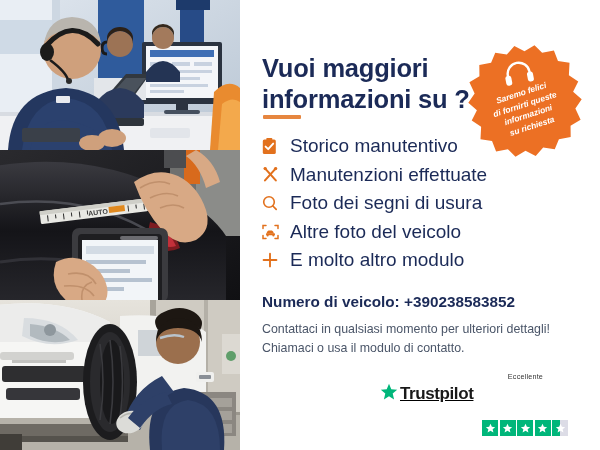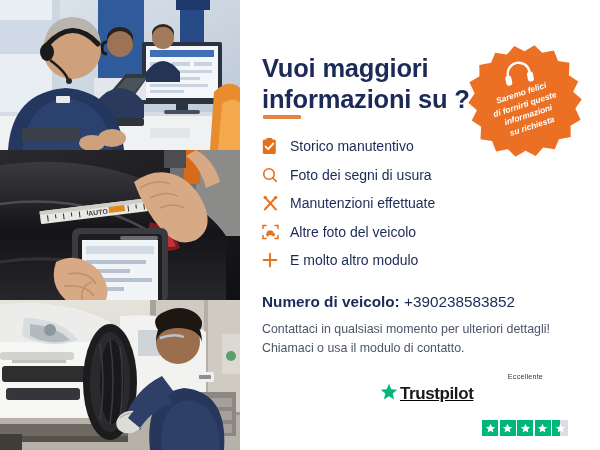--- a/index.html
+++ b/index.html
@@ -90,38 +90,38 @@
   .feature-icon {
     width: 24px;
     min-width: 24px;
     height: 20px;
     display: flex;
     align-items: center;
     justify-content: flex-start;
     color: #e2711d;
   }
   .feature-label {
-    font-size: 14px;
+    font-size: 19px;
     color: #1b2a57;
     padding-left: 4px;
     white-space: nowrap;
   }
 
   
   .phone-line {
     position: absolute;
     left: 22px;
     top: 293px;
     font-size: 15.3px;
     font-weight: bold;
     color: #1b2a57;
     white-space: nowrap;
   }
   .phone-label { font-weight: bold; }
-  .phone-number { font-weight: normal; }
+  .phone-number { font-weight: bold; }
 
   .contact-copy {
     position: absolute;
     left: 22px;
     top: 320px;
     width: 320px;
     font-size: 12.4px;
     line-height: 18.5px;
     color: #4a5568;
   }
@@ -486,40 +486,40 @@
             <rect x="0.8" y="1.5" width="13" height="14.5" rx="1.6" fill="#e2711d"></rect>
             <rect x="4.3" y="0" width="6" height="3.2" rx="0.8" fill="#e2711d"></rect>
             <path d="M3.6 8.6 L6.2 11.2 L11.2 5.6" fill="none" stroke="#ffffff" stroke-width="1.9" stroke-linecap="round" stroke-linejoin="round"></path>
           </svg>
         </span>
         <span class="feature-label">Storico manutentivo</span>
       </li>
 
       <li class="feature-item">
         <span class="feature-icon">
-          <svg width="16" height="16" viewBox="0 0 16 16">
-            <circle cx="7" cy="7" r="5.3" fill="none" stroke="#e2711d" stroke-width="1.6"></circle>
-            <path d="M10.9 11 L14.2 14.4" stroke="#e2711d" stroke-width="1.7" stroke-linecap="round"></path>
-          </svg>
-        </span>
-        <span class="feature-label">Foto dei segni di usura</span>
-      </li>
-
-      <li class="feature-item">
-        <span class="feature-icon">
           <svg width="17" height="17" viewBox="0 0 17 17">
             <g stroke="#e2711d" stroke-width="2.1" stroke-linecap="round" fill="none">
               <path d="M3 2.4 L13.8 14.4"></path>
               <path d="M13.8 2.4 L3 14.4"></path>
             </g>
             <circle cx="3.2" cy="2.6" r="1.7" fill="#e2711d"></circle>
             <circle cx="13.6" cy="2.6" r="1.7" fill="#e2711d"></circle>
           </svg>
         </span>
         <span class="feature-label">Manutenzioni effettuate</span>
+      </li>
+
+      <li class="feature-item">
+        <span class="feature-icon">
+          <svg width="16" height="16" viewBox="0 0 16 16">
+            <circle cx="7" cy="7" r="5.3" fill="none" stroke="#e2711d" stroke-width="1.6"></circle>
+            <path d="M10.9 11 L14.2 14.4" stroke="#e2711d" stroke-width="1.7" stroke-linecap="round"></path>
+          </svg>
+        </span>
+        <span class="feature-label">Foto dei segni di usura</span>
       </li>
 
       <li class="feature-item">
         <span class="feature-icon">
           <svg width="17" height="16" viewBox="0 0 17 16">
             <g stroke="#e2711d" stroke-width="1.5" fill="none" stroke-linecap="round">
               <path d="M1 4.4 L1 1.5 L4 1.5"></path>
               <path d="M13 1.5 L16 1.5 L16 4.4"></path>
               <path d="M16 11.6 L16 14.5 L13 14.5"></path>
               <path d="M4 14.5 L1 14.5 L1 11.6"></path>

